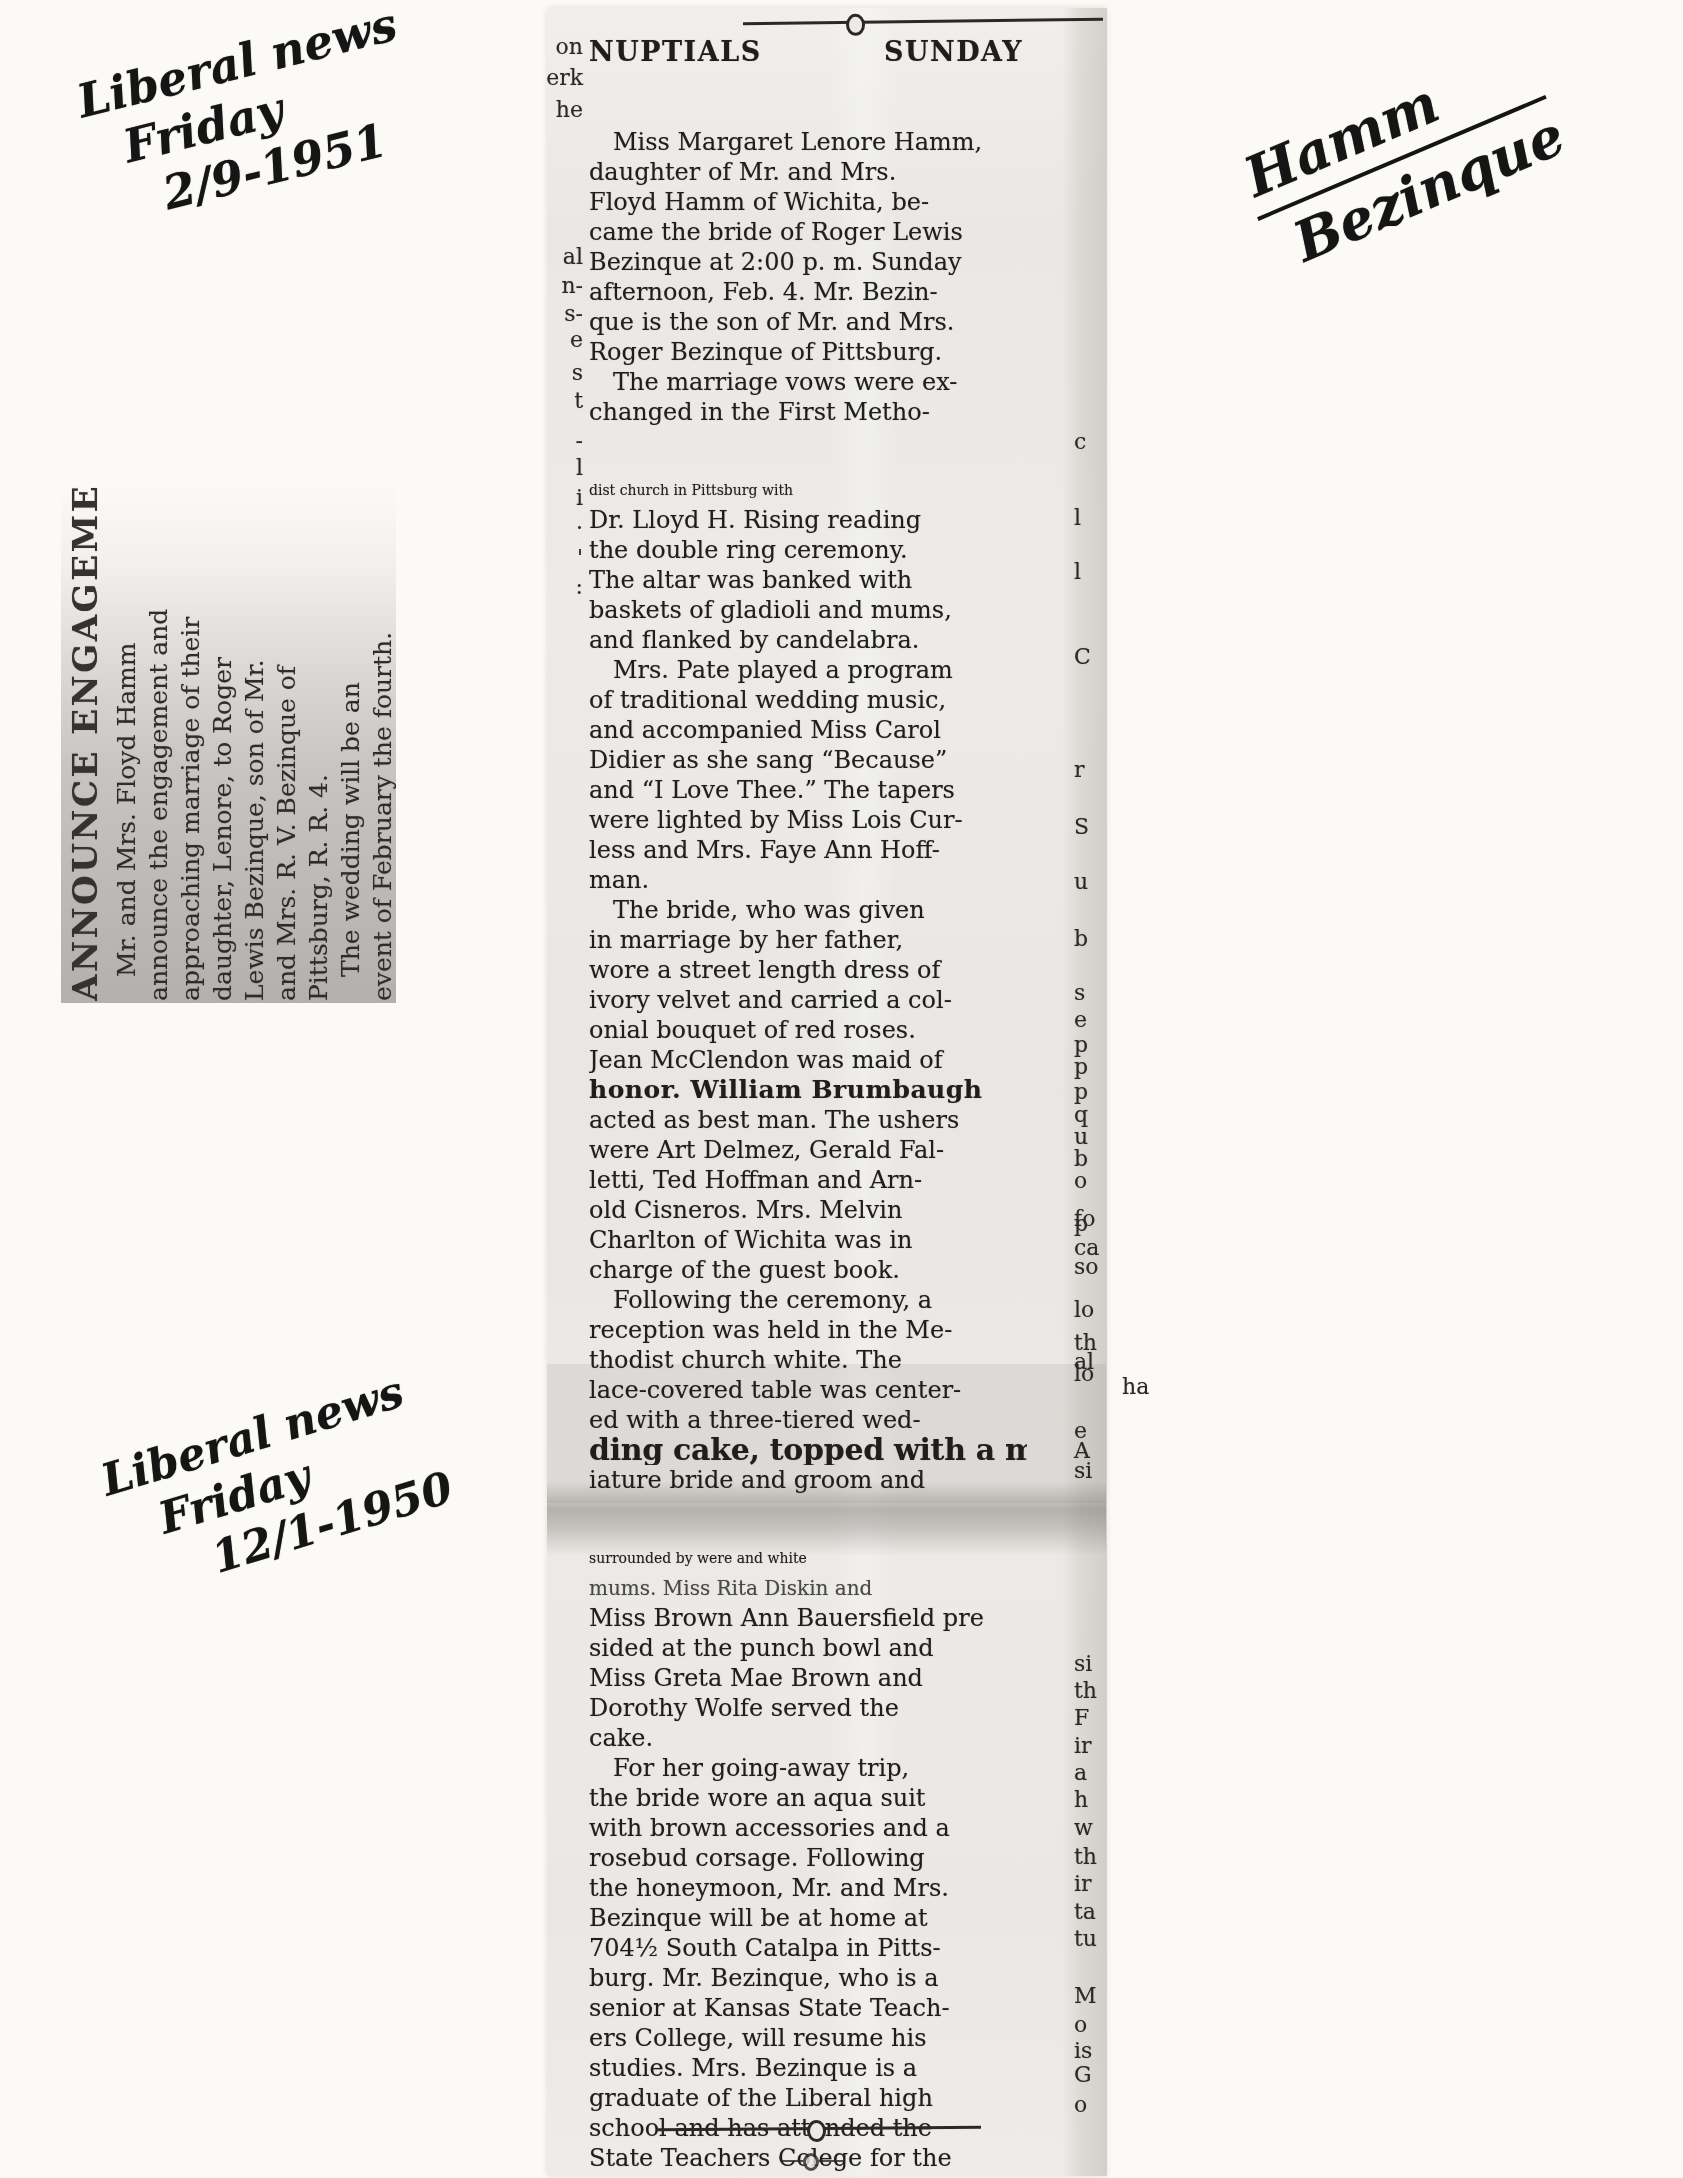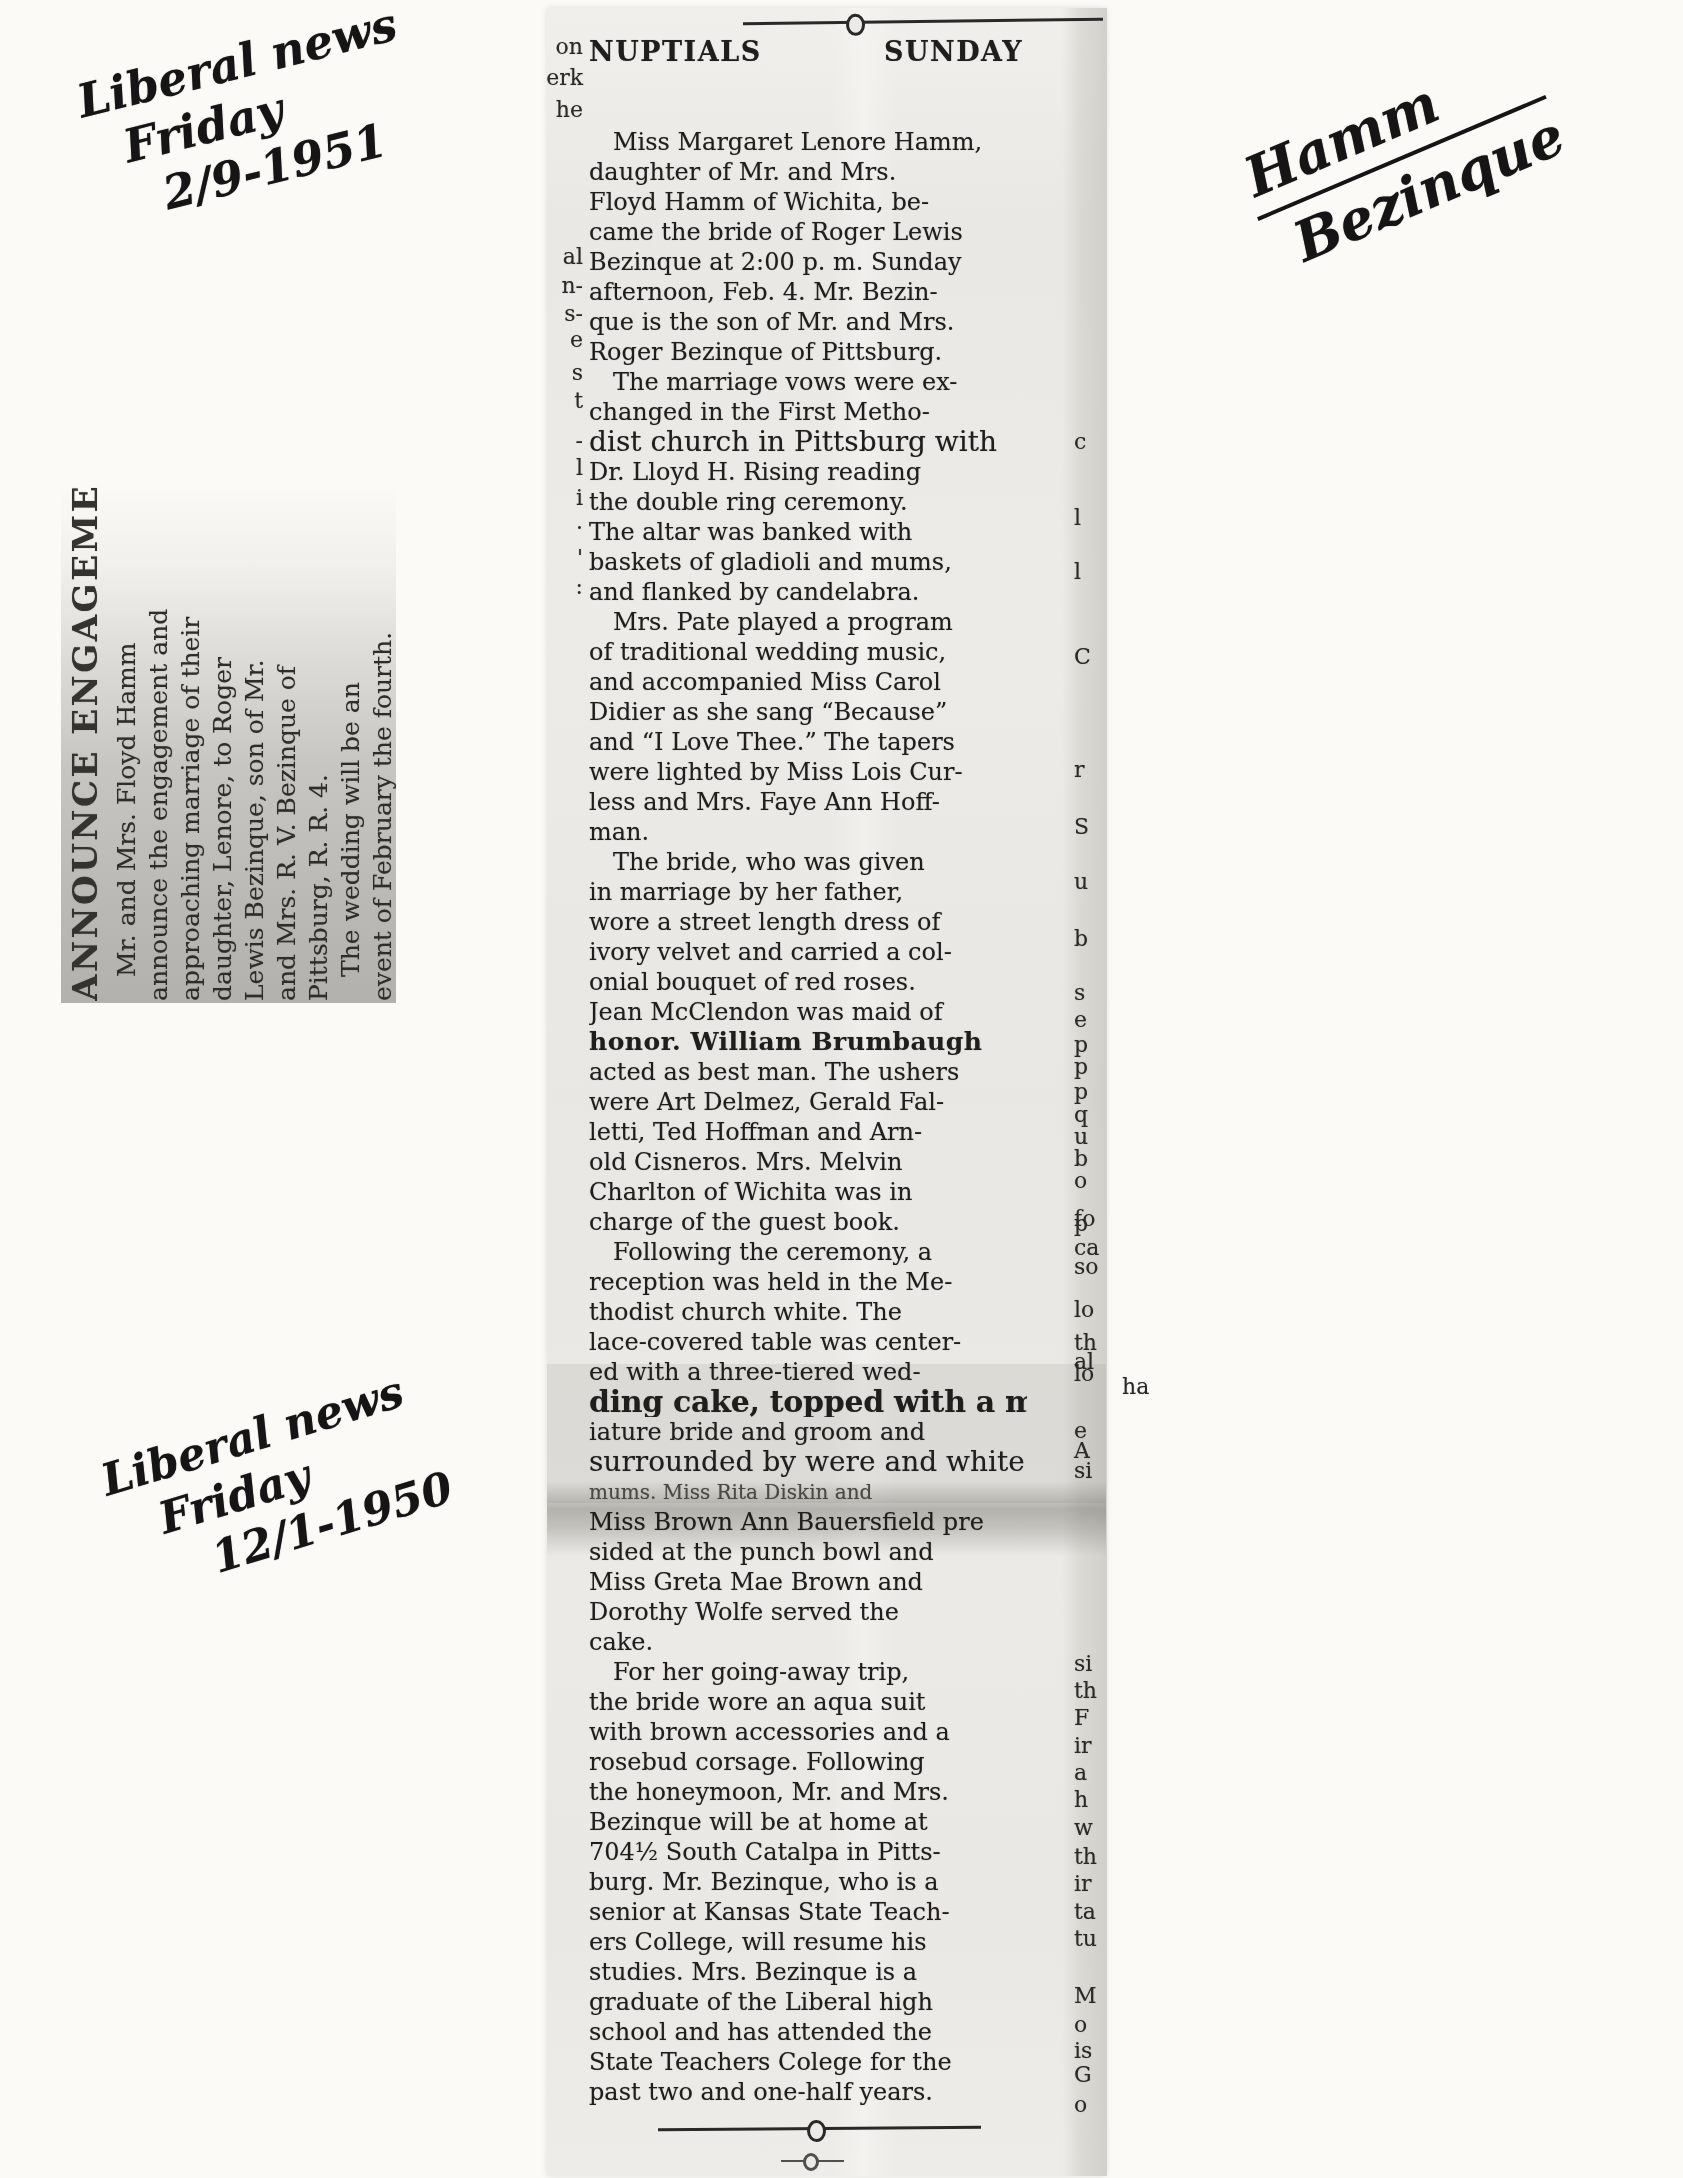--- a/index.html
+++ b/index.html
@@ -53,21 +53,21 @@
   .hl-line::after{content:"";display:inline-block;width:100%;height:0;}
   #article-lines{position:absolute;left:42px;top:119px;width:438px;
     font-size:24px;text-shadow:0 0 1px rgba(35,33,30,.38);}
   .ln{height:30px;line-height:30px;text-align:justify;overflow:hidden;white-space:nowrap;}
   .ln::after{content:"";display:inline-block;width:100%;height:0;}
   .ln.p{text-indent:24px;}
   .ln.e{text-align:left;}
   .ln.e::after{content:none;}
   .ln.hb{font-weight:700;letter-spacing:0.5px;font-size:25px;}
   .ln.lg{font-weight:700;font-size:30px;letter-spacing:-0.3px;}
-  .ln.sm{font-size:28px;}
+  .ln.sm{font-size:14px;margin-top:48px;}
   .ln.sm2{font-size:20px;color:#4a4a44;}
   
   .frag{position:absolute;font-size:22px;color:#2a2927;white-space:nowrap;
         text-shadow:0 0 1px rgba(35,33,30,.35);}
   #left-frags{position:absolute;left:0;top:0;width:38px;height:100%;}
   #left-frags .frag{right:2px;}
   #right-frags{position:absolute;left:527px;top:0;width:33px;height:100%;}
   #right-frags .frag{left:0;}
   
   #clip-eng{position:absolute;left:61px;top:482px;width:335px;height:521px;}

